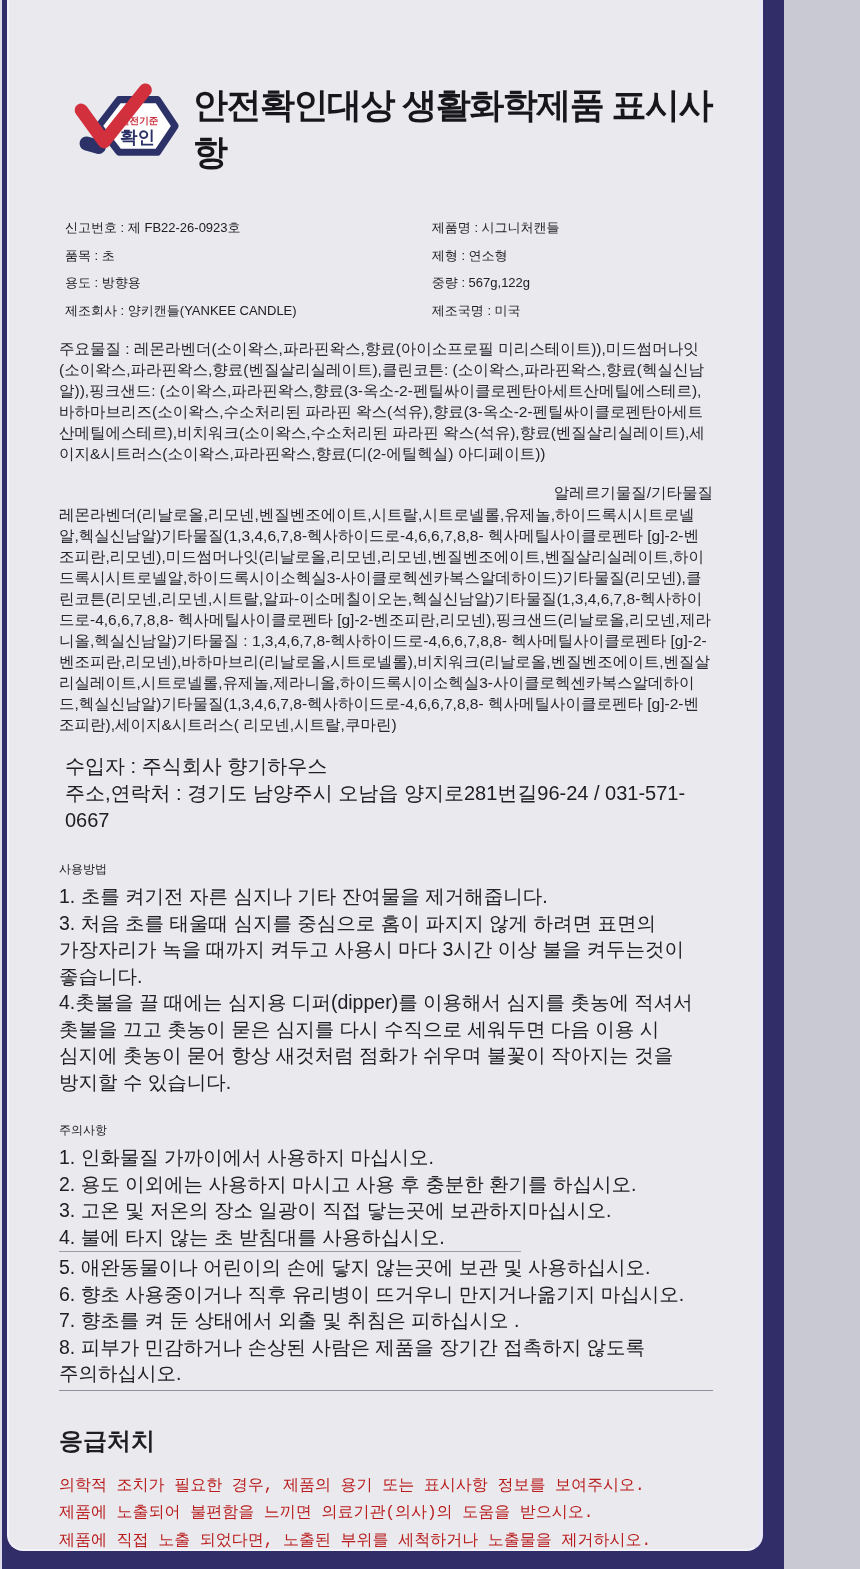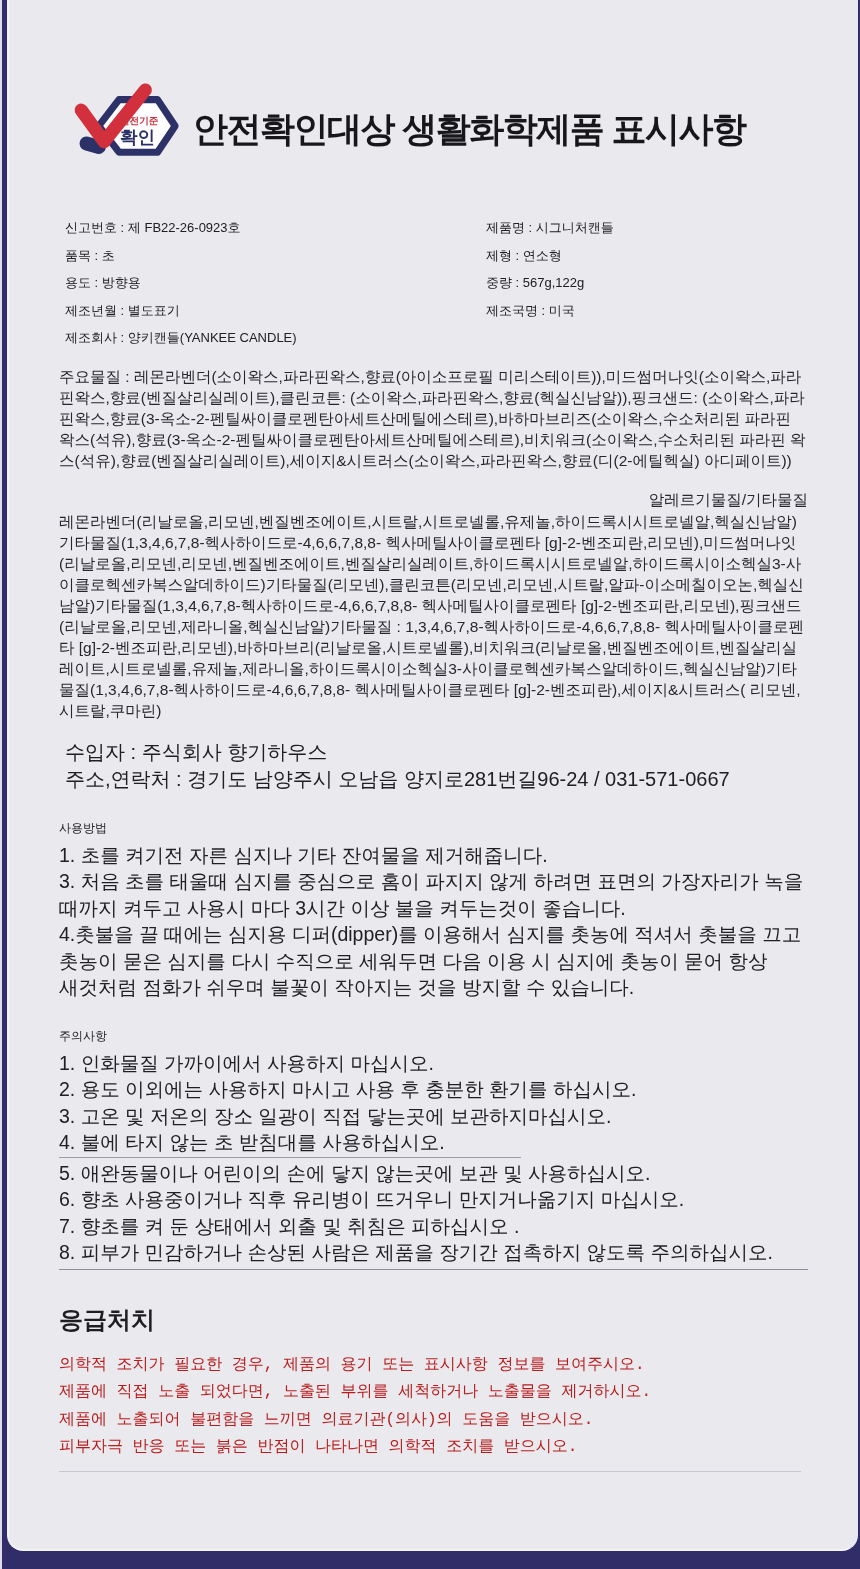--- a/index.html
+++ b/index.html
@@ -2,24 +2,24 @@
 <html lang="ko"><head>
 <meta charset="utf-8">
 <style>
   html,body { margin:0; padding:0; }
   body {
     width:860px; height:1569px;
     font-family:"Liberation Sans","DejaVu Sans",sans-serif;
     background:#c9c9d4;
   }
   .frame {
-    position:relative; width:860px; height:1569px;
+    position:relative; width:784px; height:1569px;
     background:#312d68; box-sizing:border-box;
     border-left:2px solid #dedce9;
-    padding:0 2px 18px 5px;
+    padding:0 21px 18px 5px;
   }
   .content {
     width:100%; height:100%; box-sizing:border-box;
     background:#e9e9ee;
     border-left:2px solid #f3f2f9;
     border-right:4px solid #eae7f6;
     border-bottom:2px solid #f3f2f9;
     border-radius:0 0 16px 16px;
     padding:78px 46px 0 50px;
     overflow:hidden;
@@ -68,21 +68,20 @@
         </svg>
       </span>
       <h1 class="page-title">안전확인대상 생활화학제품 표시사항</h1>
     </header>
 
     <section class="info">
       <div class="info-col left">
         <div class="info-row">신고번호 : 제 FB22-26-0923호</div>
         <div class="info-row">품목 : 초</div>
         <div class="info-row">용도 : 방향용</div>
-        <div class="info-row">제조년월 : 별도표기</div>
         <div class="info-row">제조회사 : 양키캔들(YANKEE CANDLE)</div>
       </div>
       <div class="info-col right">
         <div class="info-row">제품명 :  시그니처캔들</div>
         <div class="info-row">제형 : 연소형</div>
         <div class="info-row">중량 : 567g,122g</div>
         <div class="info-row">제조국명 : 미국</div>
       </div>
     </section>
 
@@ -115,20 +114,20 @@
       <div class="caution-item">5. 애완동물이나 어린이의 손에 닿지 않는곳에 보관 및 사용하십시오.</div>
       <div class="caution-item">6. 향초 사용중이거나 직후 유리병이 뜨거우니 만지거나옮기지 마십시오.</div>
       <div class="caution-item">7. 향초를 켜 둔 상태에서 외출 및 취침은 피하십시오 .</div>
       <div class="caution-item">8. 피부가 민감하거나 손상된 사람은 제품을 장기간 접촉하지 않도록 주의하십시오.</div>
       <div class="rule full"></div>
     </section>
 
     <section class="first-aid">
       <h2>응급처치</h2>
       <div class="fa-line">의학적 조치가 필요한 경우, 제품의 용기 또는 표시사항 정보를 보여주시오.</div>
+      <div class="fa-line">제품에 노출되어 불편함을 느끼면 의료기관(의사)의 도움을 받으시오.</div>
       <div class="fa-line">제품에 직접 노출 되었다면, 노출된 부위를 세척하거나 노출물을 제거하시오.</div>
-      <div class="fa-line">제품에 노출되어 불편함을 느끼면 의료기관(의사)의 도움을 받으시오.</div>
       <div class="fa-line">피부자극 반응 또는 붉은 반점이 나타나면 의학적 조치를 받으시오.</div>
       <div class="rule final"></div>
     </section>
 
   </div>
 </div>
 
 </body></html>

